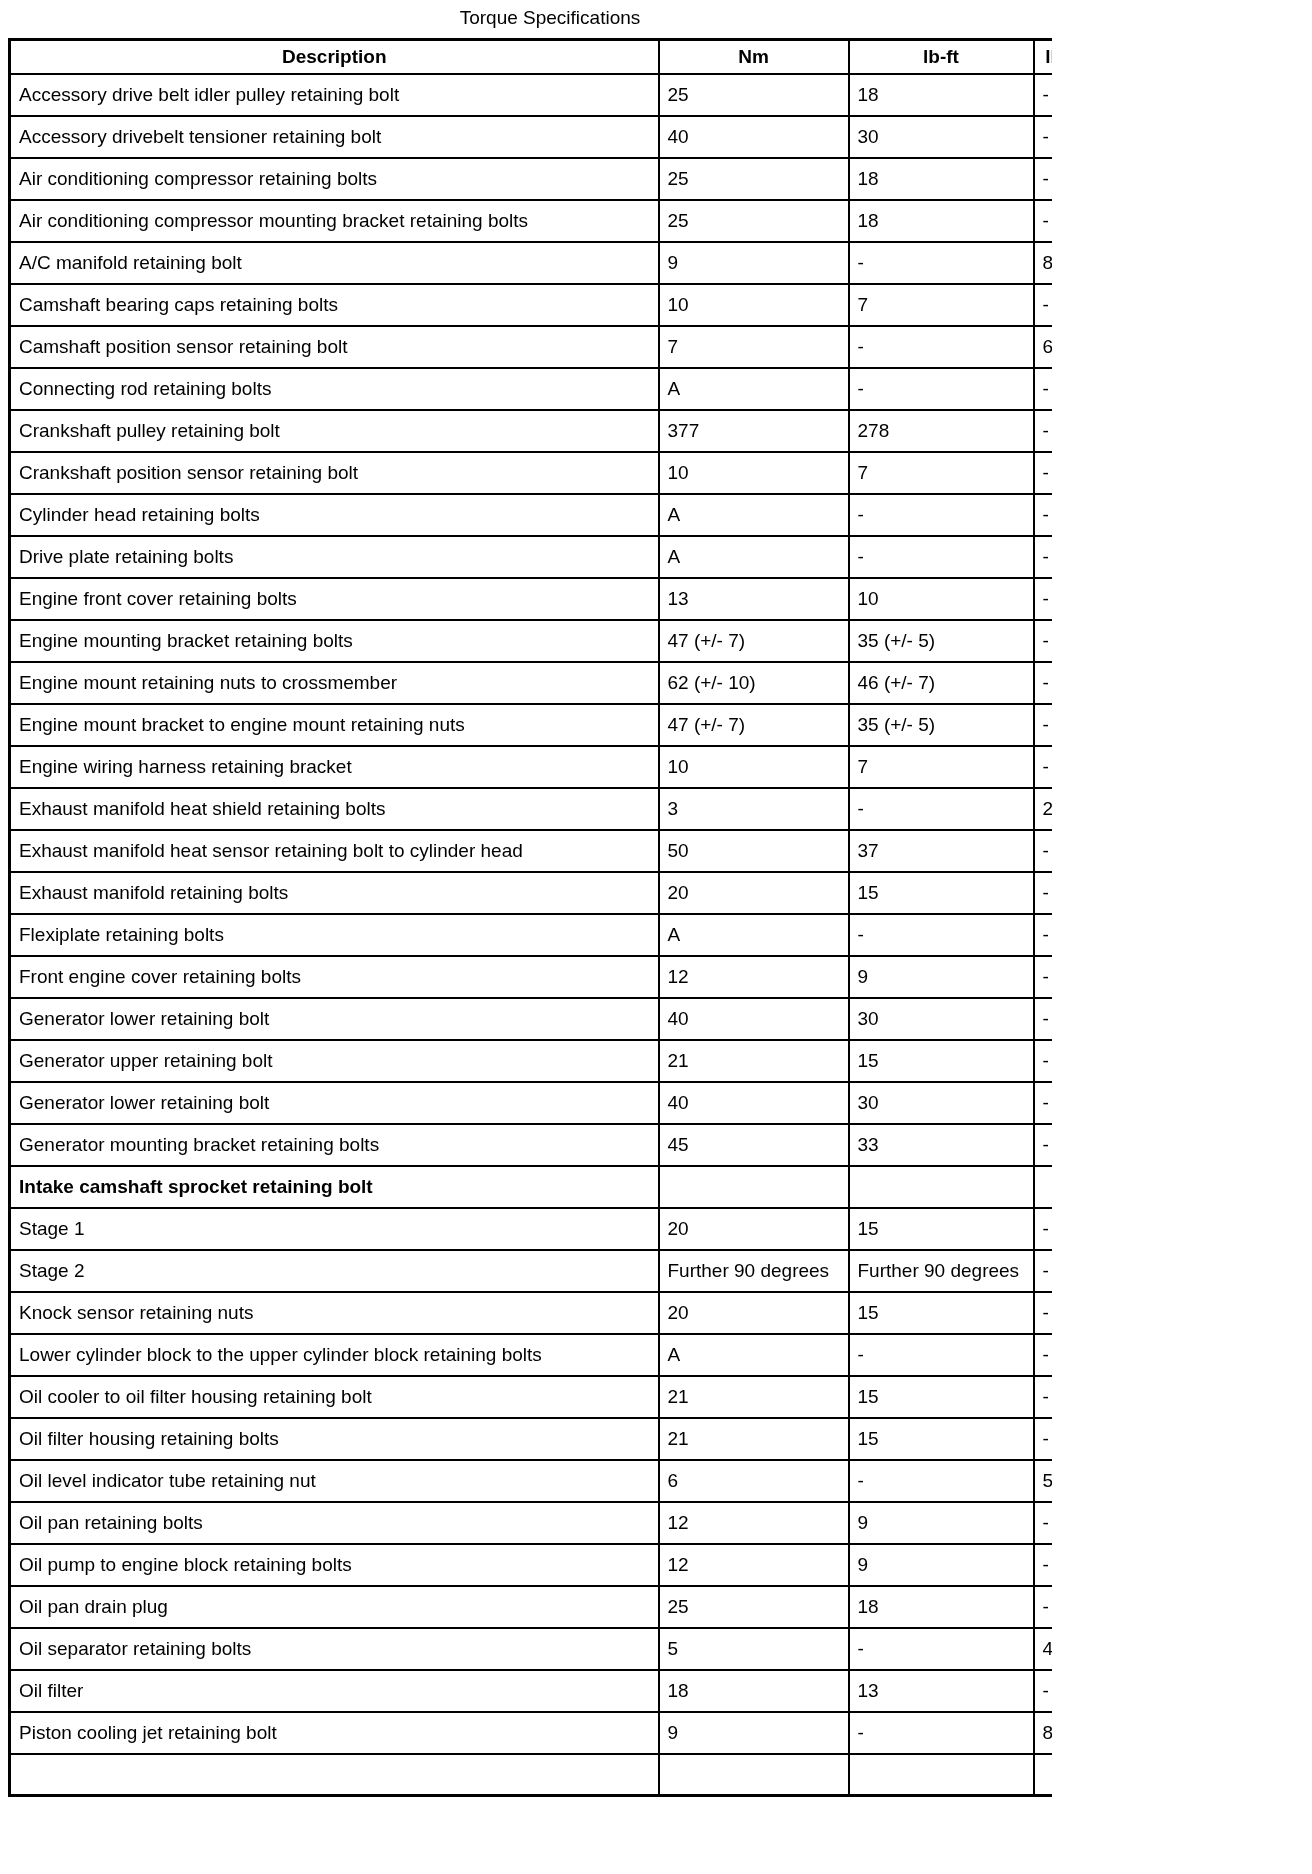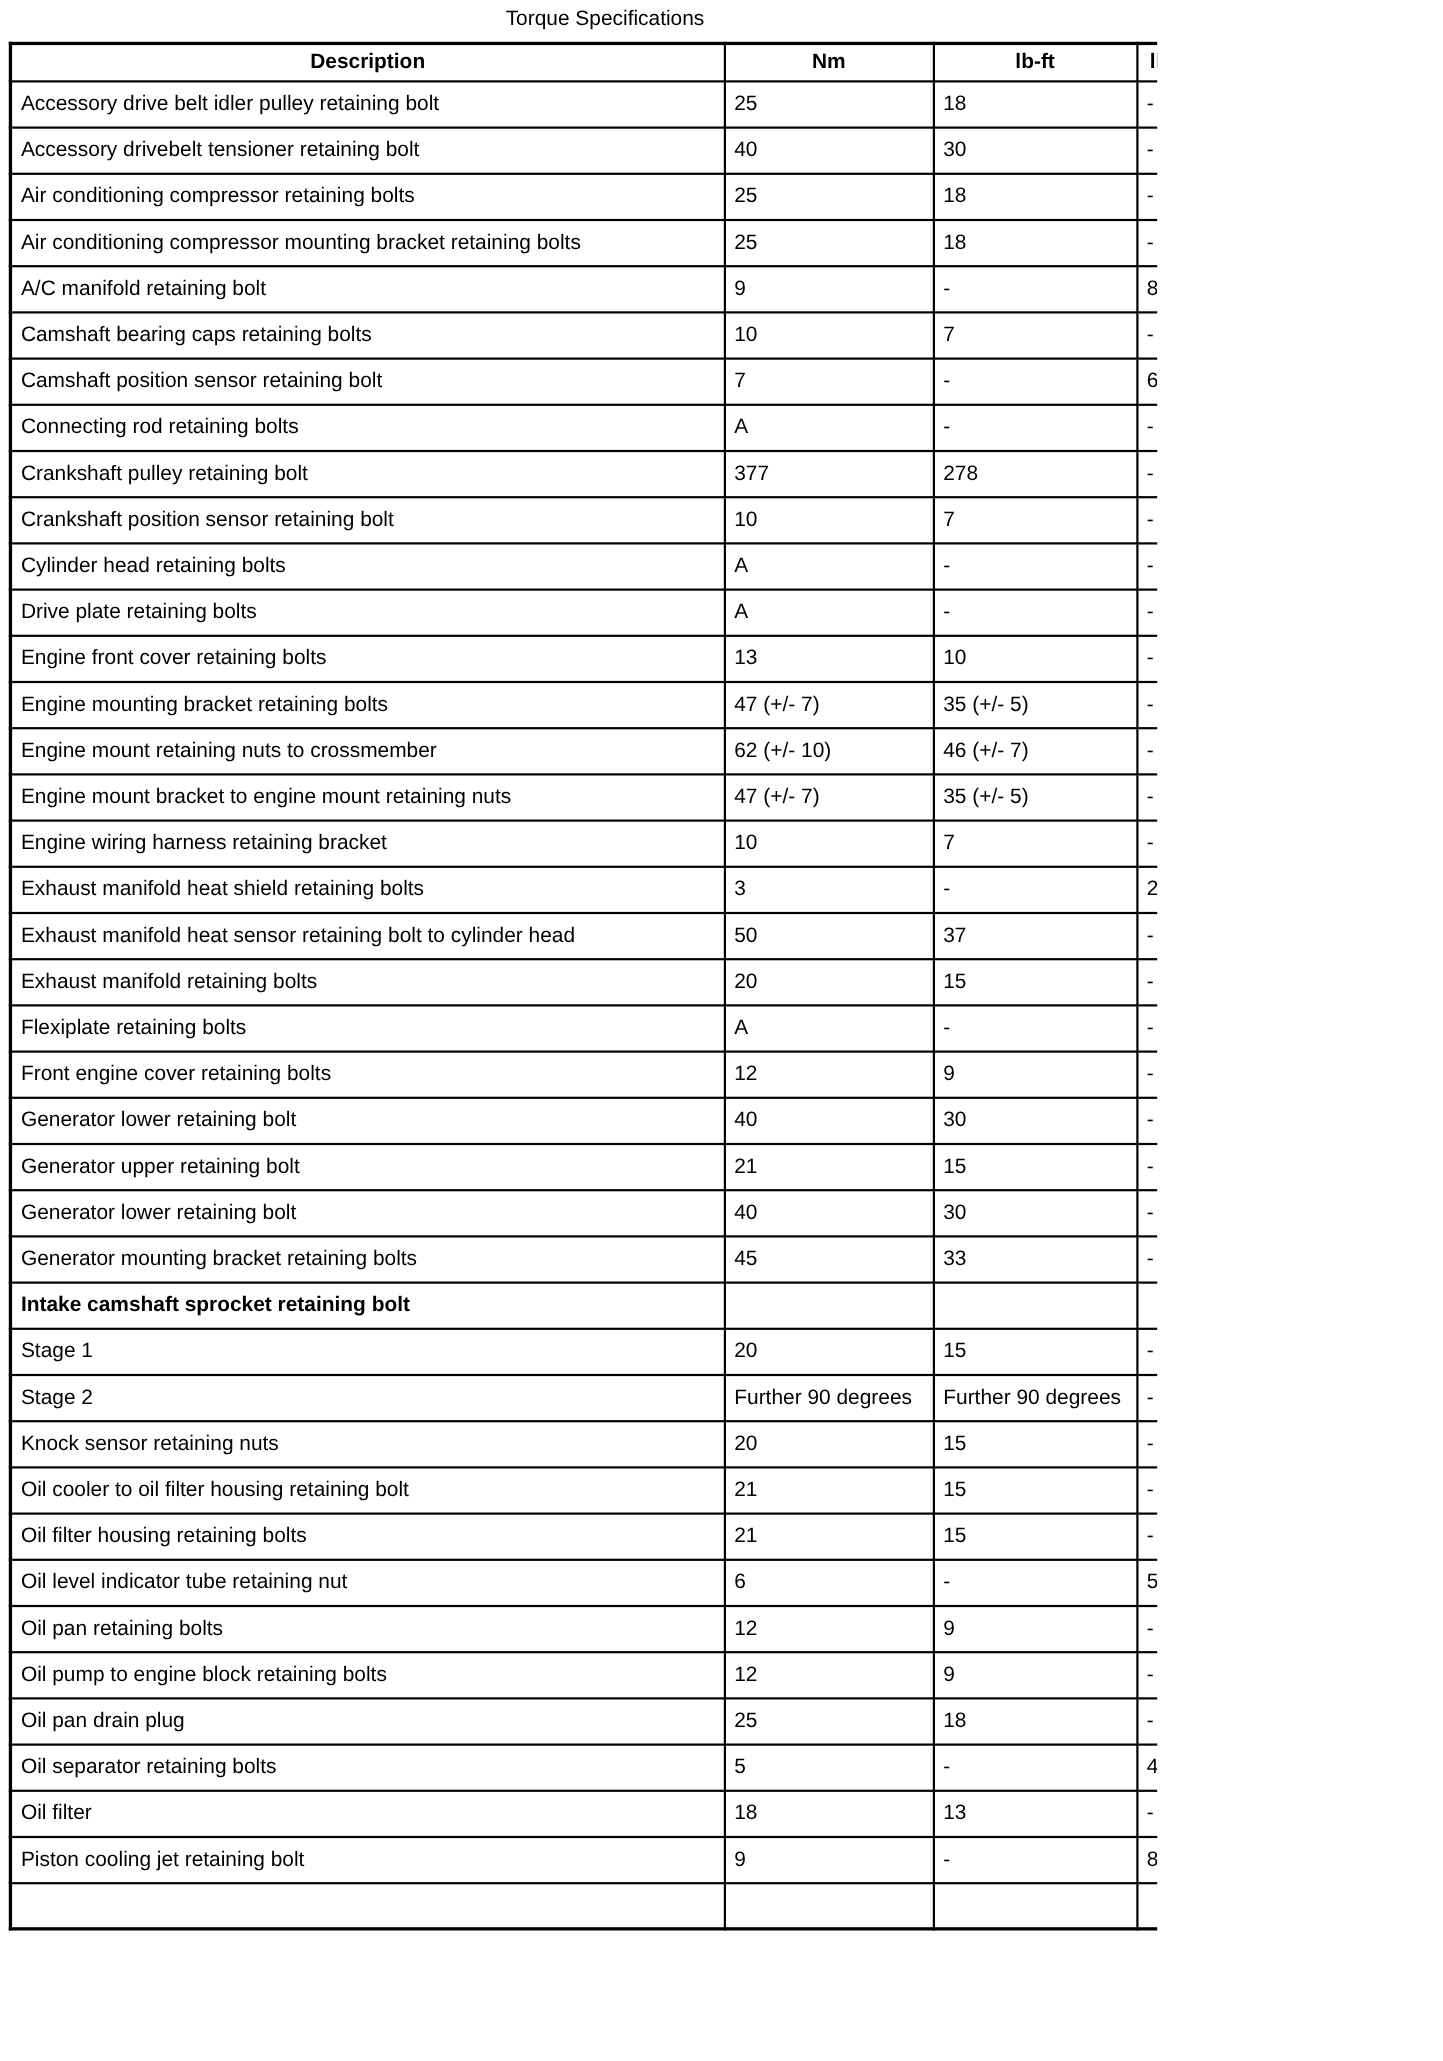--- a/index.html
+++ b/index.html
@@ -242,20 +242,26 @@
           <td class="cell-lbft">Further 90 degrees</td>
           <td class="cell-lbin">-</td>
         </tr>
         <tr>
           <td class="cell-description">Knock sensor retaining nuts</td>
           <td class="cell-nm">20</td>
           <td class="cell-lbft">15</td>
           <td class="cell-lbin">-</td>
         </tr>
         <tr>
+          <td class="cell-description">Lower cylinder block to the upper cylinder block retaining bolts</td>
+          <td class="cell-nm">A</td>
+          <td class="cell-lbft">-</td>
+          <td class="cell-lbin">-</td>
+        </tr>
+        <tr>
           <td class="cell-description">Oil cooler to oil filter housing retaining bolt</td>
           <td class="cell-nm">21</td>
           <td class="cell-lbft">15</td>
           <td class="cell-lbin">-</td>
         </tr>
         <tr>
           <td class="cell-description">Oil filter housing retaining bolts</td>
           <td class="cell-nm">21</td>
           <td class="cell-lbft">15</td>
           <td class="cell-lbin">-</td>

